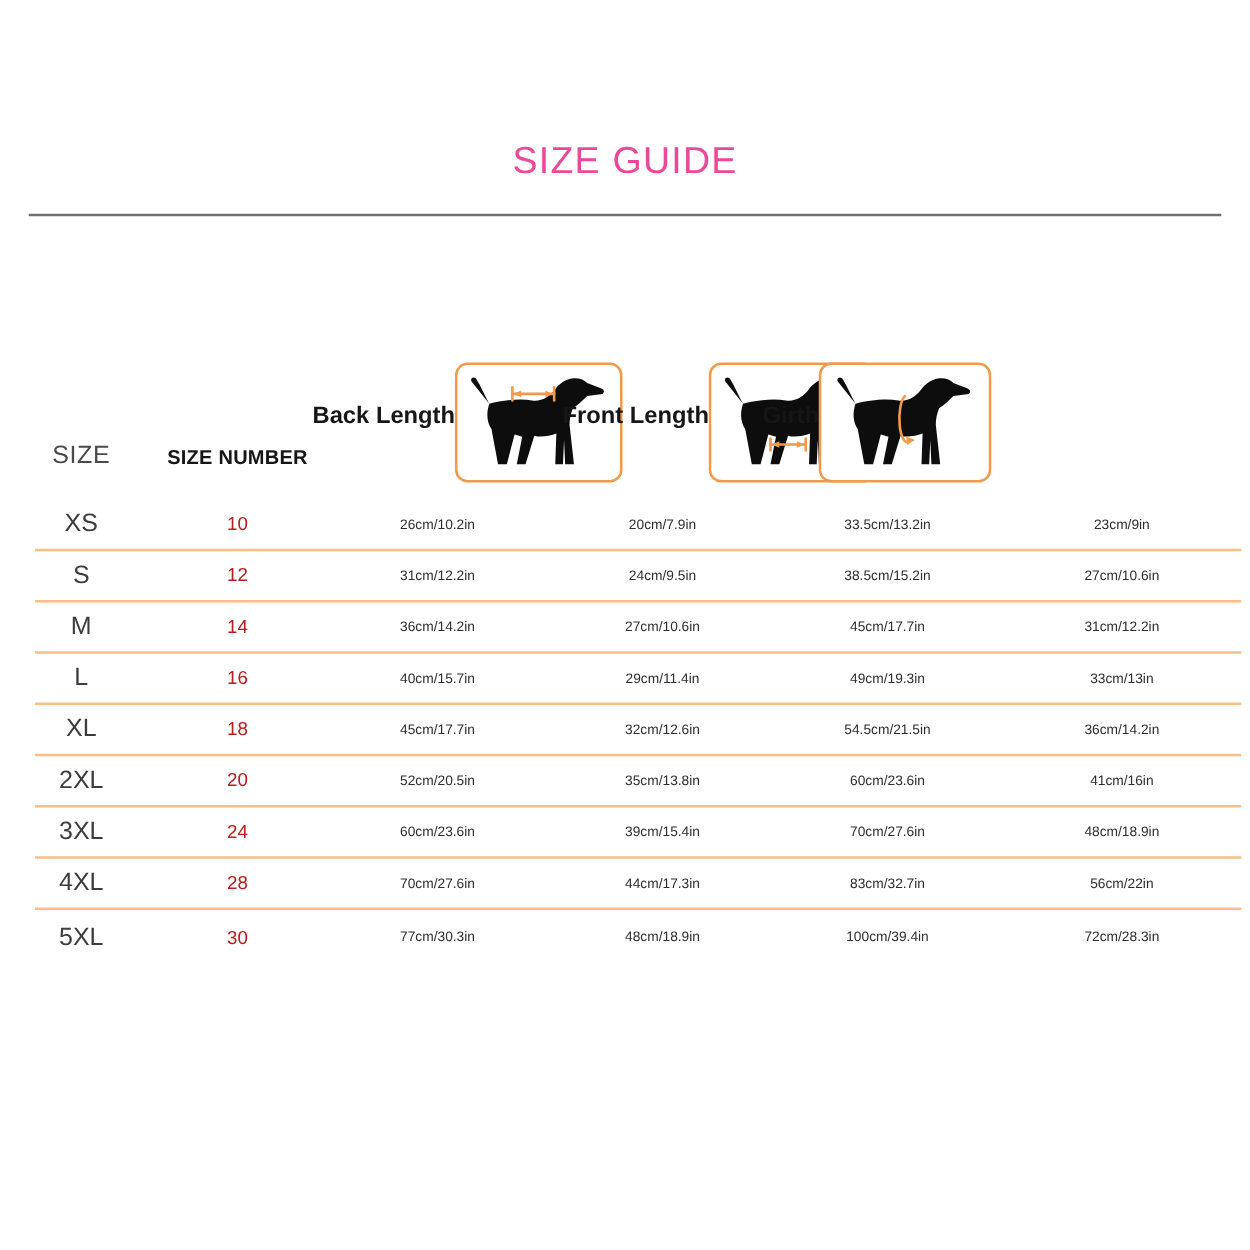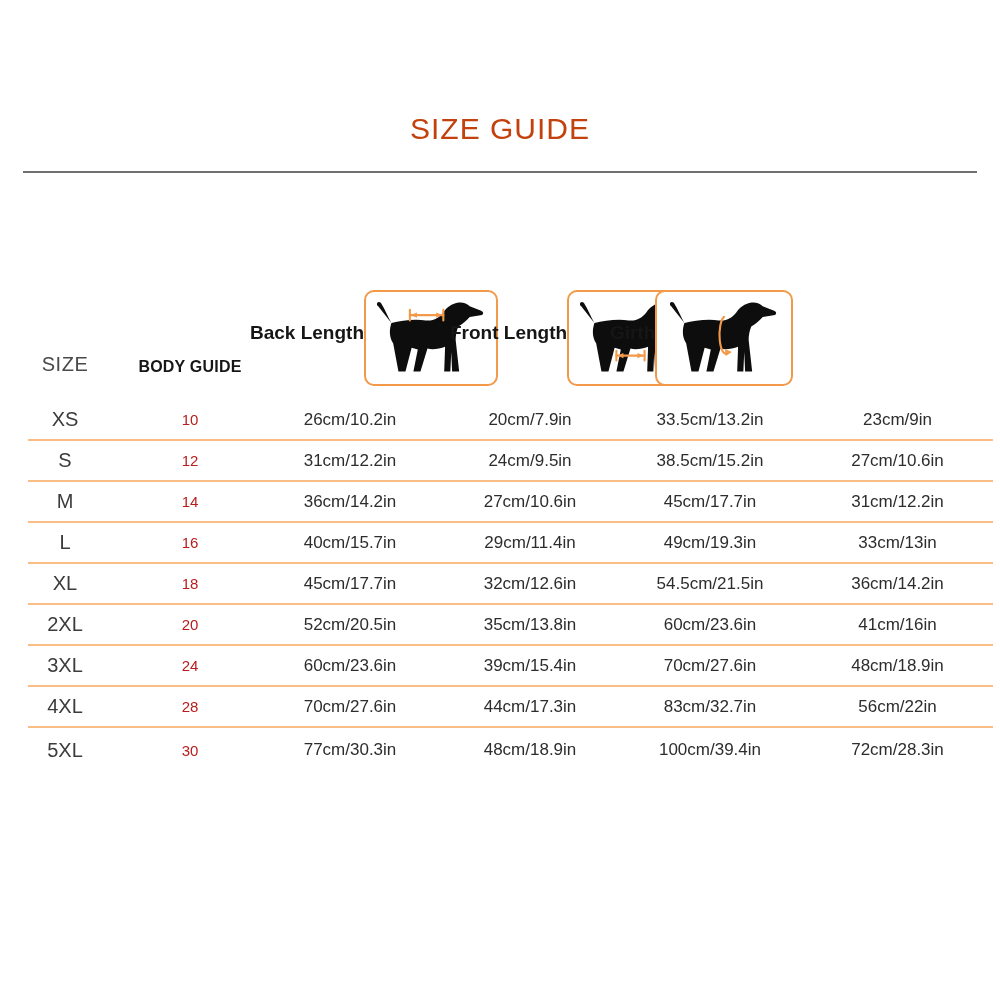--- a/index.html
+++ b/index.html
@@ -14,21 +14,21 @@
     font-family:"Liberation Sans", sans-serif;
     overflow:hidden;
   }
   .page{padding-top:112px;}
   .page-title{
     margin:0;
     text-align:center;
     font-size:30px;
     font-weight:400;
     letter-spacing:1px;
-    color:#c2410c;
+    color:#ec4899;
   }
   .divider{
     border:none;
     border-top:2px solid var(--divider);
     margin:25px 23px 0 23px;
   }
   .size-table{margin-top:117px;}
   .grid-cols{
     display:grid;
     grid-template-columns:130px 120px 200px 160px 200px 175px;
@@ -57,21 +57,21 @@
     position:relative;
   }
   .data-row::after{
     content:"";
     position:absolute;
     left:28px;right:7px;bottom:-1px;
     border-top:2px solid var(--separator);
   }
   .data-row.last{height:46px;}
   .data-row.last::after{display:none;}
-  .cell{text-align:center;font-size:17px;color:#2d2d2d;white-space:nowrap;}
+  .cell{text-align:center;font-size:11px;color:#2d2d2d;white-space:nowrap;}
   .size-cell{font-size:20px;color:#3c3c3c;}
   .num-cell{font-size:15px;color:#b91c1c;}
   .dogsvg .ostroke line,
   .dogsvg .ostroke path{
     stroke:var(--accent);
     stroke-width:2.4;
     fill:none;
     stroke-linecap:round;
   }
   .dogsvg .ofill{fill:var(--accent);stroke:none;}
@@ -117,21 +117,21 @@
 
 <div class="page">
 
   <h1 class="page-title">SIZE GUIDE</h1>
   <hr class="divider">
 
   <div class="size-table">
 
     <div class="header-row grid-cols">
       <div class="corner-label size-col-header">SIZE</div>
-      <div class="corner-label bodynum-col-header">BODY GUIDE</div>
+      <div class="corner-label bodynum-col-header">SIZE NUMBER</div>
 
       <div class="measure-col">
         <div class="measure-title">Back Length</div>
         <div class="dog-box">
           <svg class="dogsvg" viewBox="0 0 140 100" width="130" height="88">
             <use href="#dogshape"></use>
             <g class="ostroke">
               <line x1="46" y1="24" x2="84" y2="24"></line>
               <line x1="46" y1="18" x2="46" y2="30"></line>
               <line x1="84" y1="18" x2="84" y2="30"></line>

